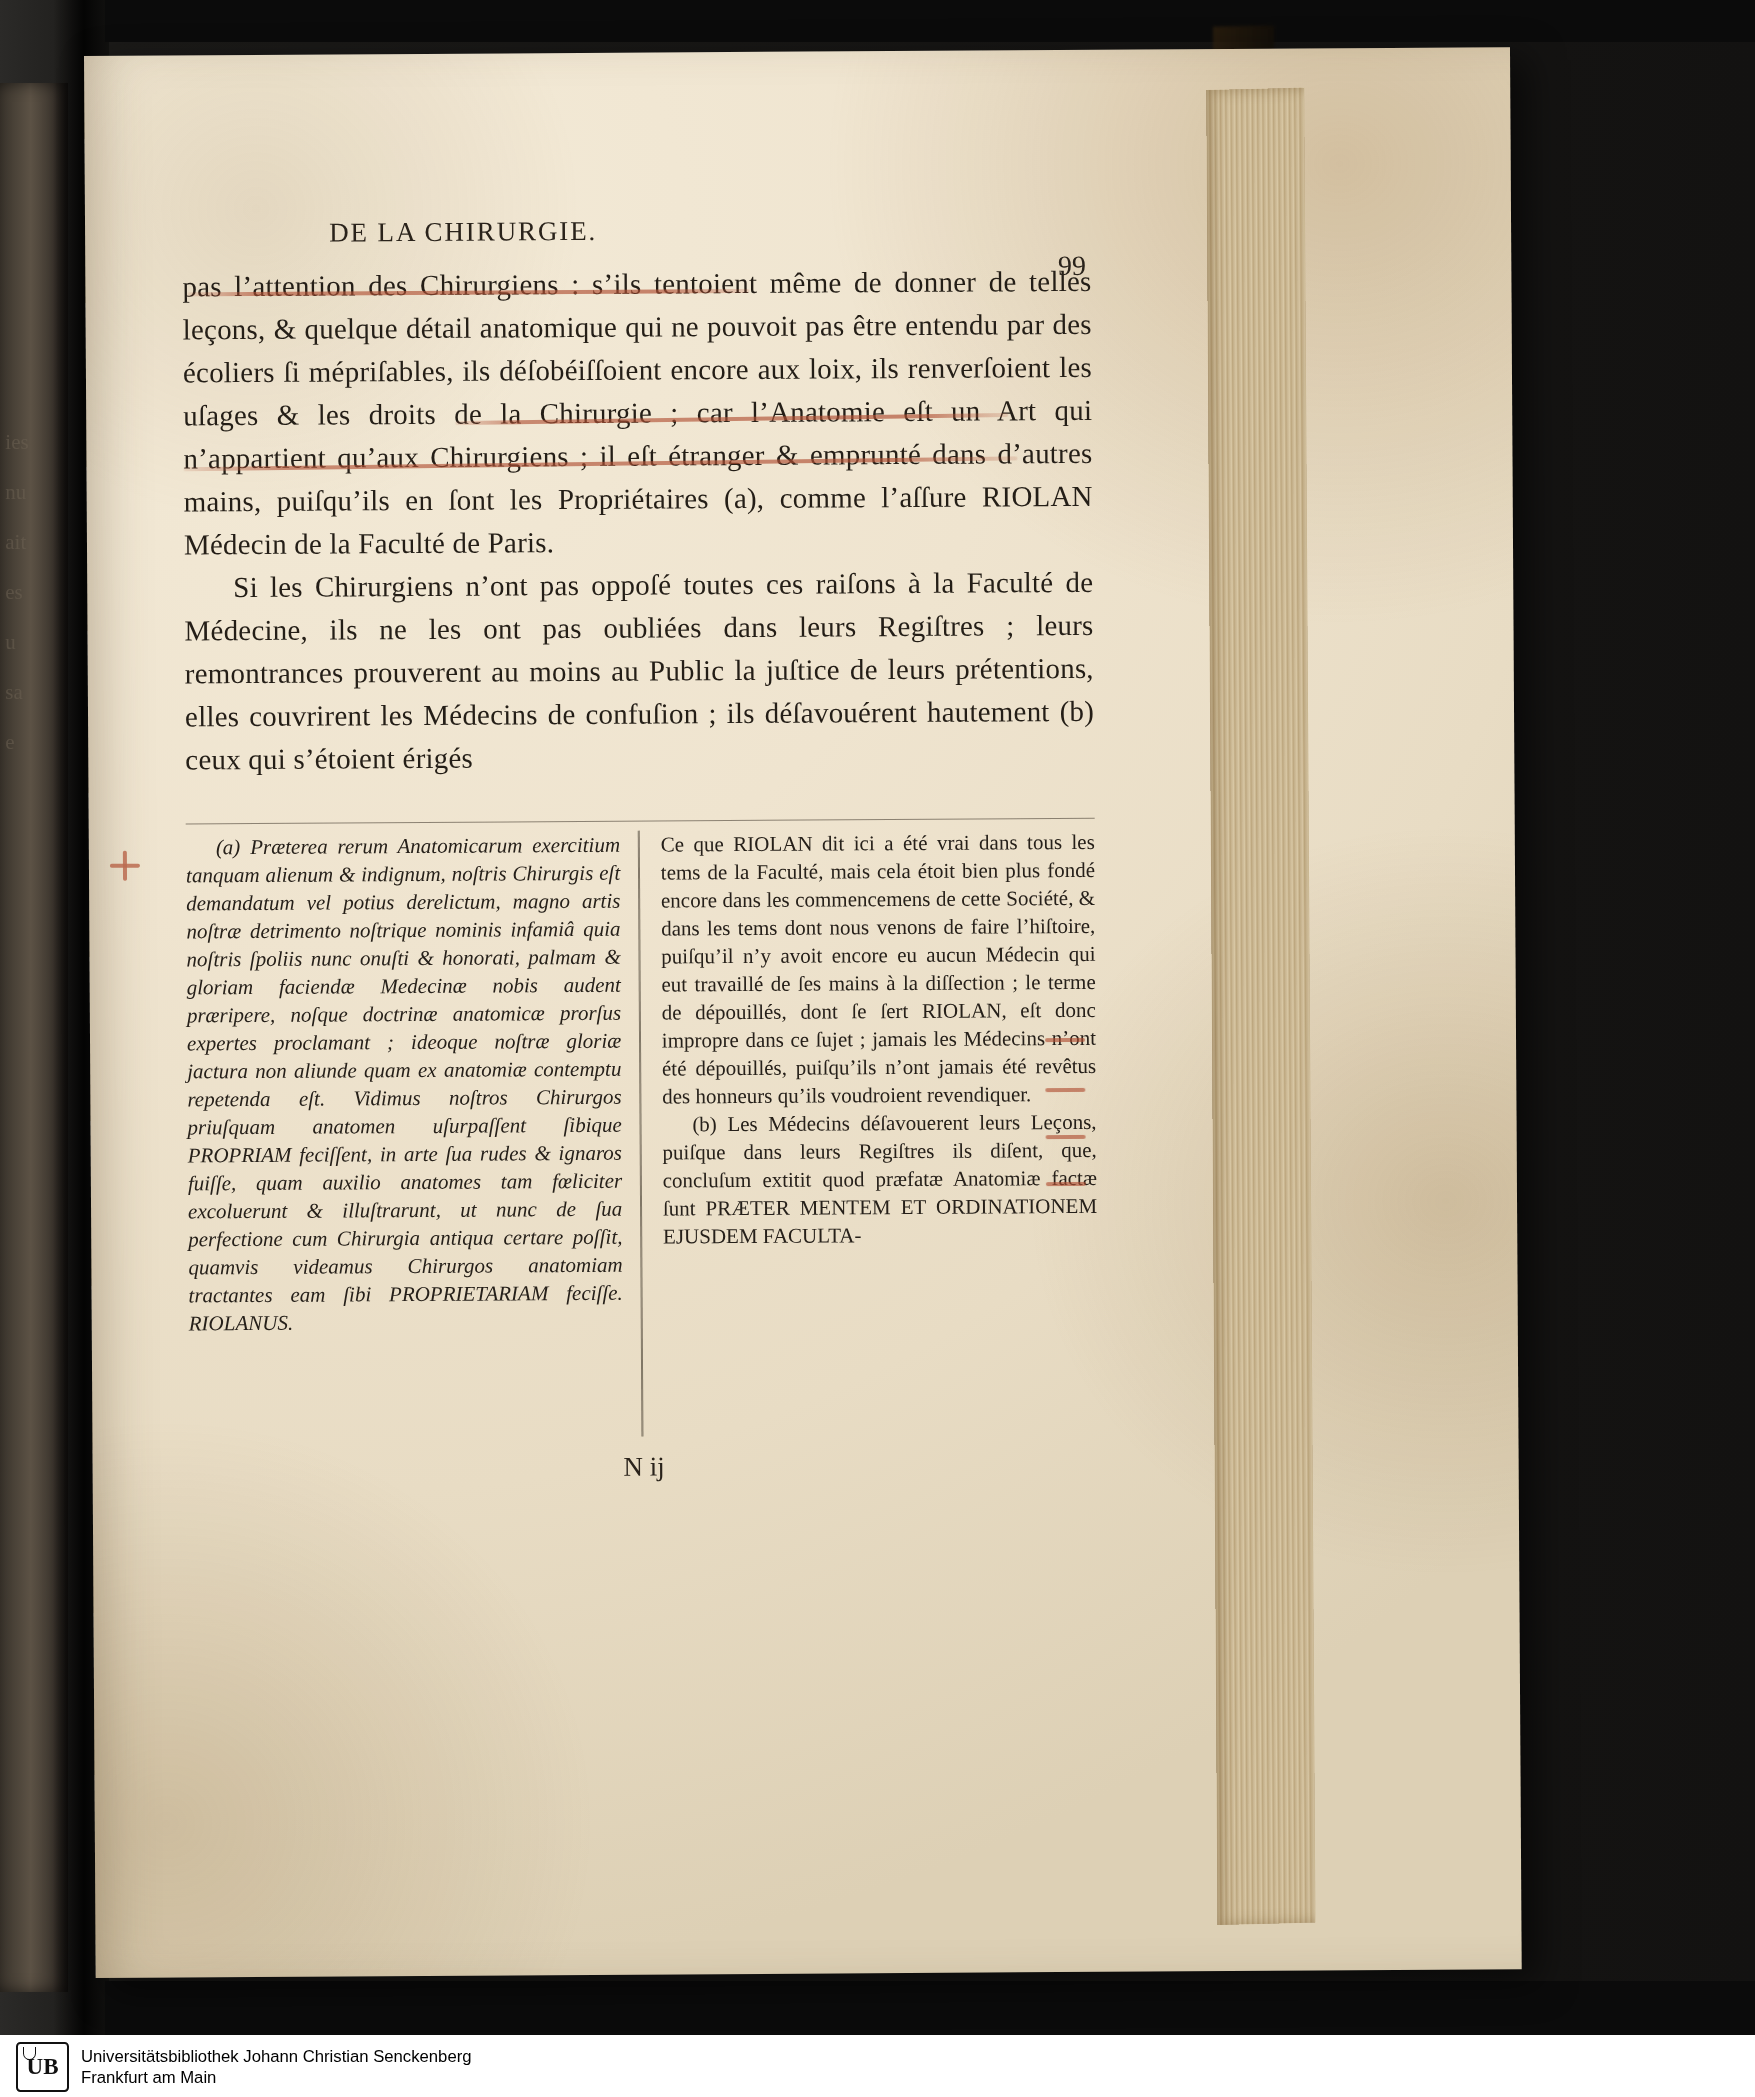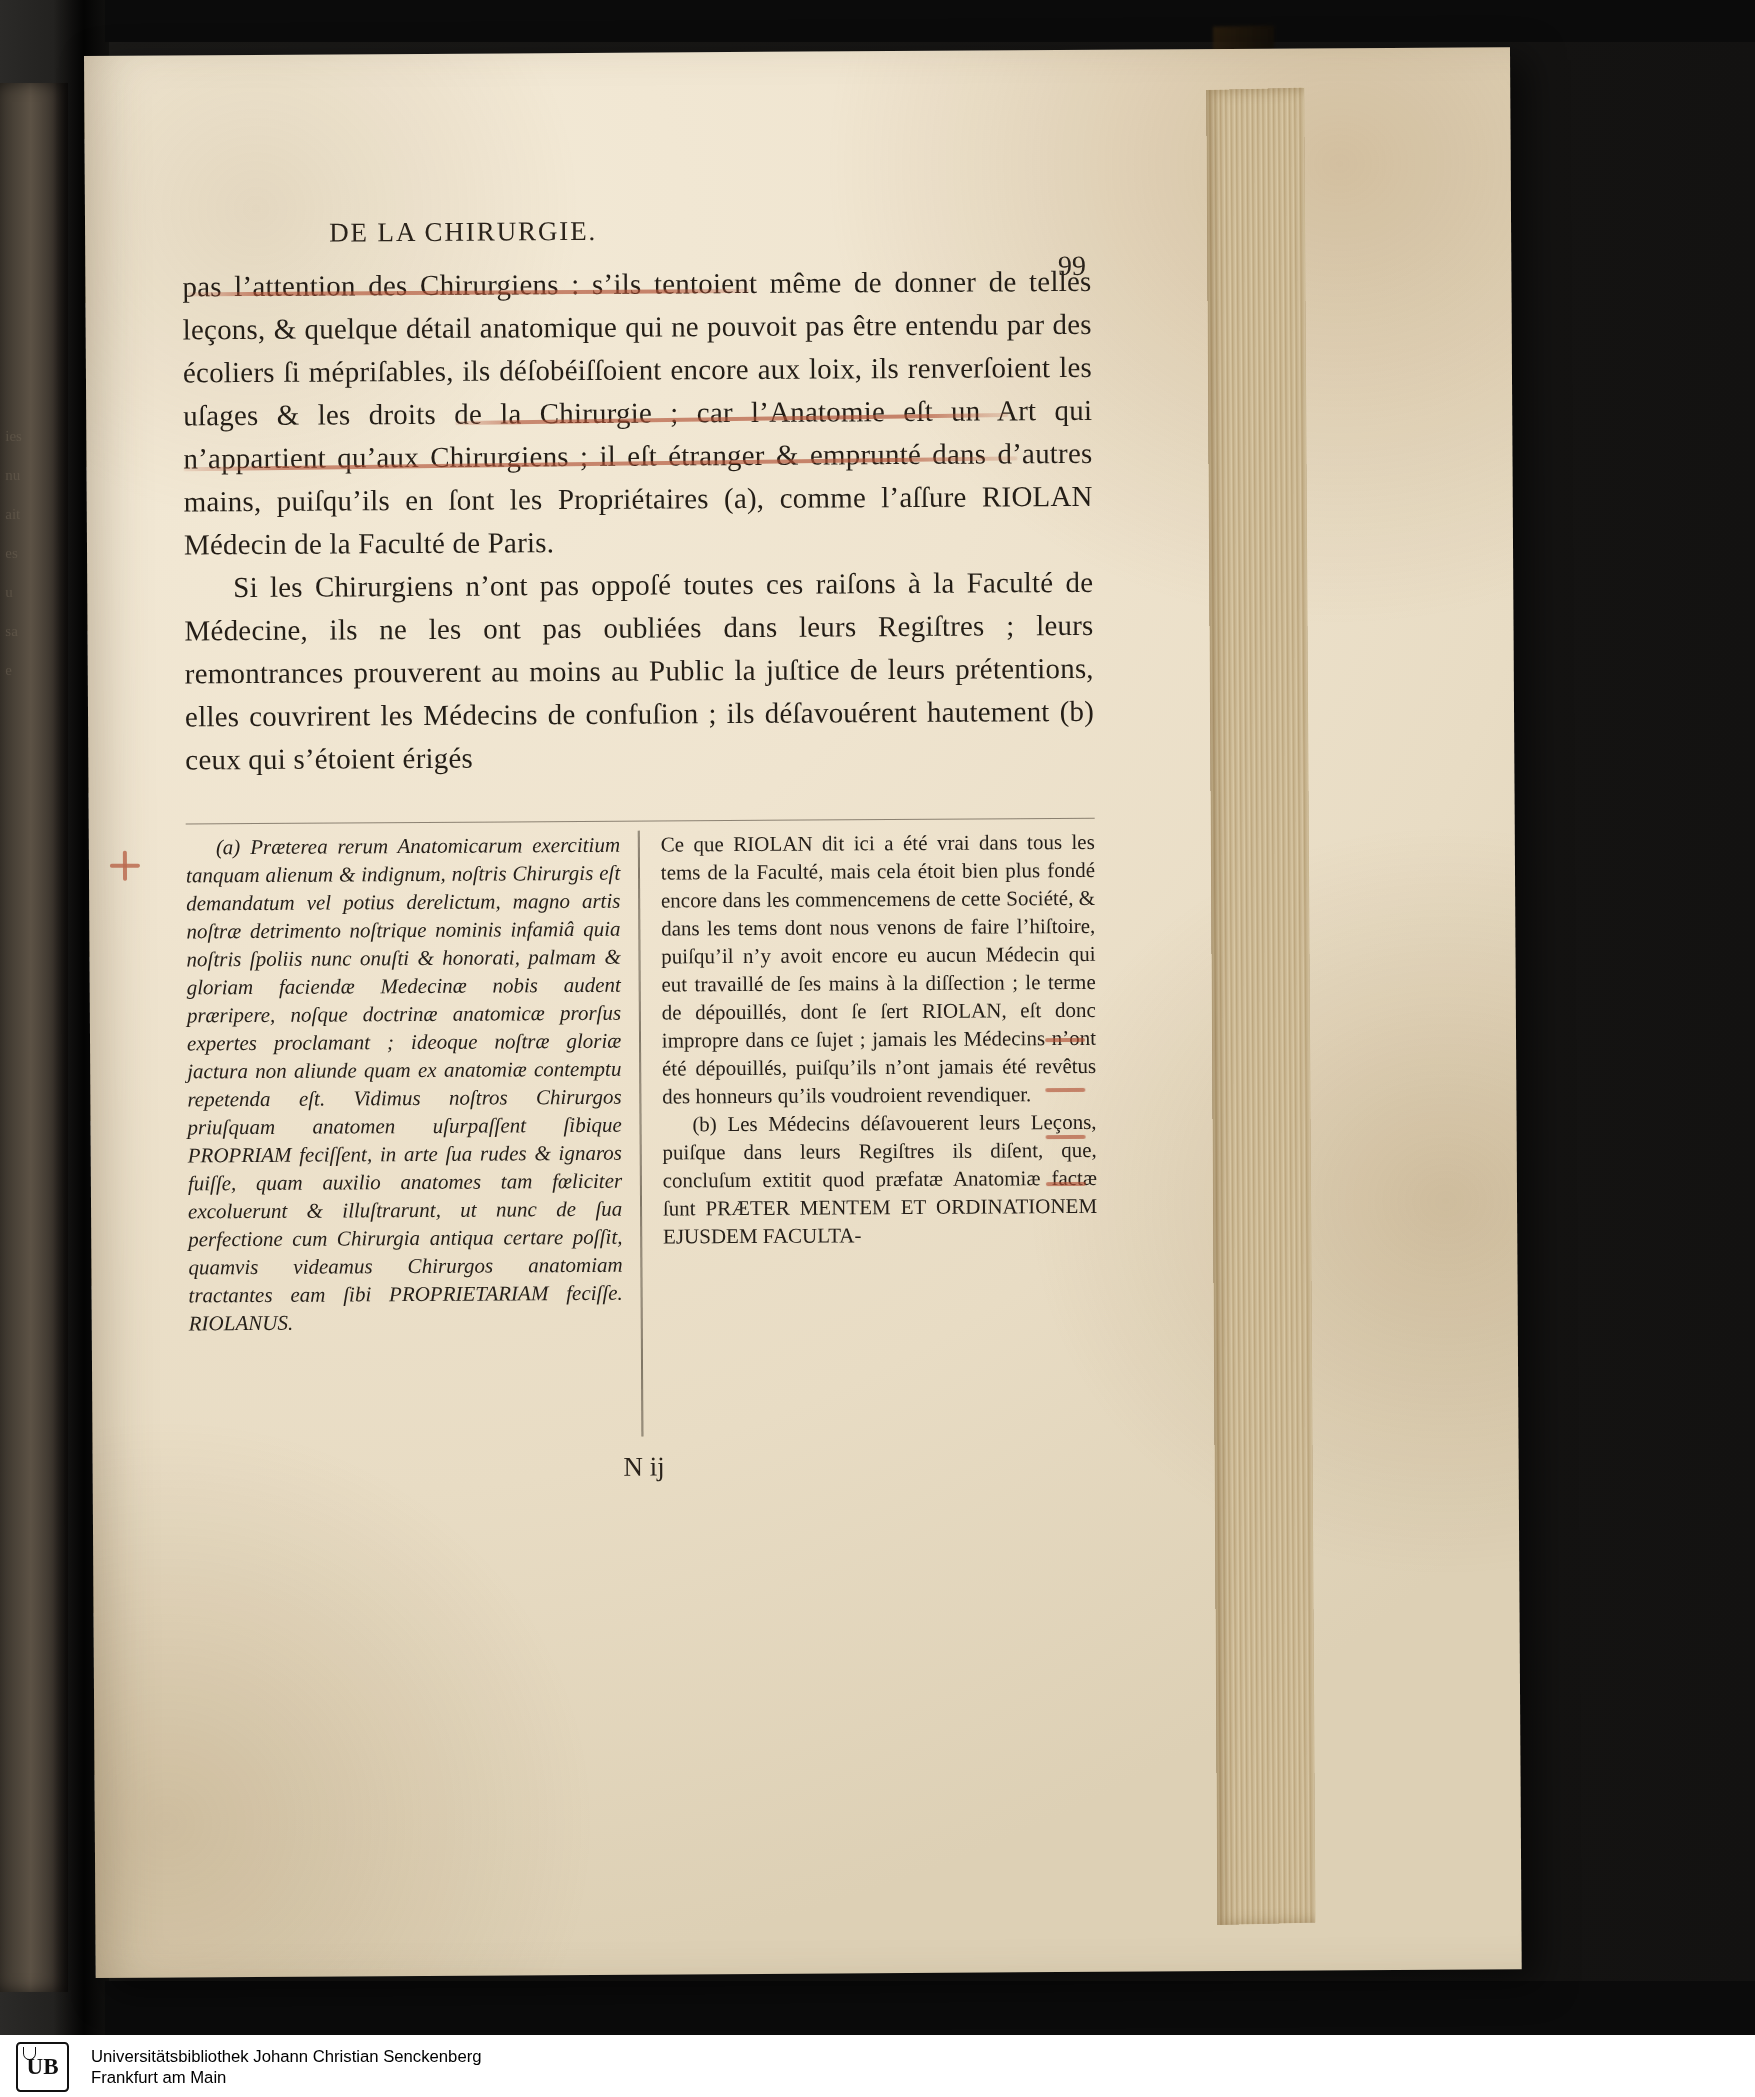--- a/index.html
+++ b/index.html
@@ -37,22 +37,22 @@
     height: 1909px;
     background: linear-gradient(90deg, #3a342c 0%, #5c5245 45%, #2a2521 100%);
     box-shadow: inset -7px 0 16px rgba(0,0,0,.6);
   }
   .left-page-edge .ghost-text {
     position: absolute;
     left: 5.3px;
     top: 334px;
     width: 53px;
     color: #6e6354;
-    font-size: 15px;
-    line-height: 39px;
+    font-size: 21px;
+    line-height: 50px;
     font-family: "Liberation Serif", serif;
     opacity: .5;
   }
 
   
   .gutter-shadow {
     position: absolute;
     left: 53px;
     top: 0;
     width: 56px;
@@ -262,21 +262,21 @@
   
   #footer-bar {
     position: absolute;
     left: 0;
     bottom: 0;
     width: 1756px;
     height: 63px;
     background: #ffffff;
     display: flex;
     align-items: center;
-    gap: 22px;
+    gap: 12px;
     padding-left: 16px;
     box-sizing: border-box;
   }
   .ub-logo {
     width: 49px;
     height: 46px;
     border: 2.6px solid #111;
     border-radius: 4.4px;
     display: flex;
     align-items: center;

